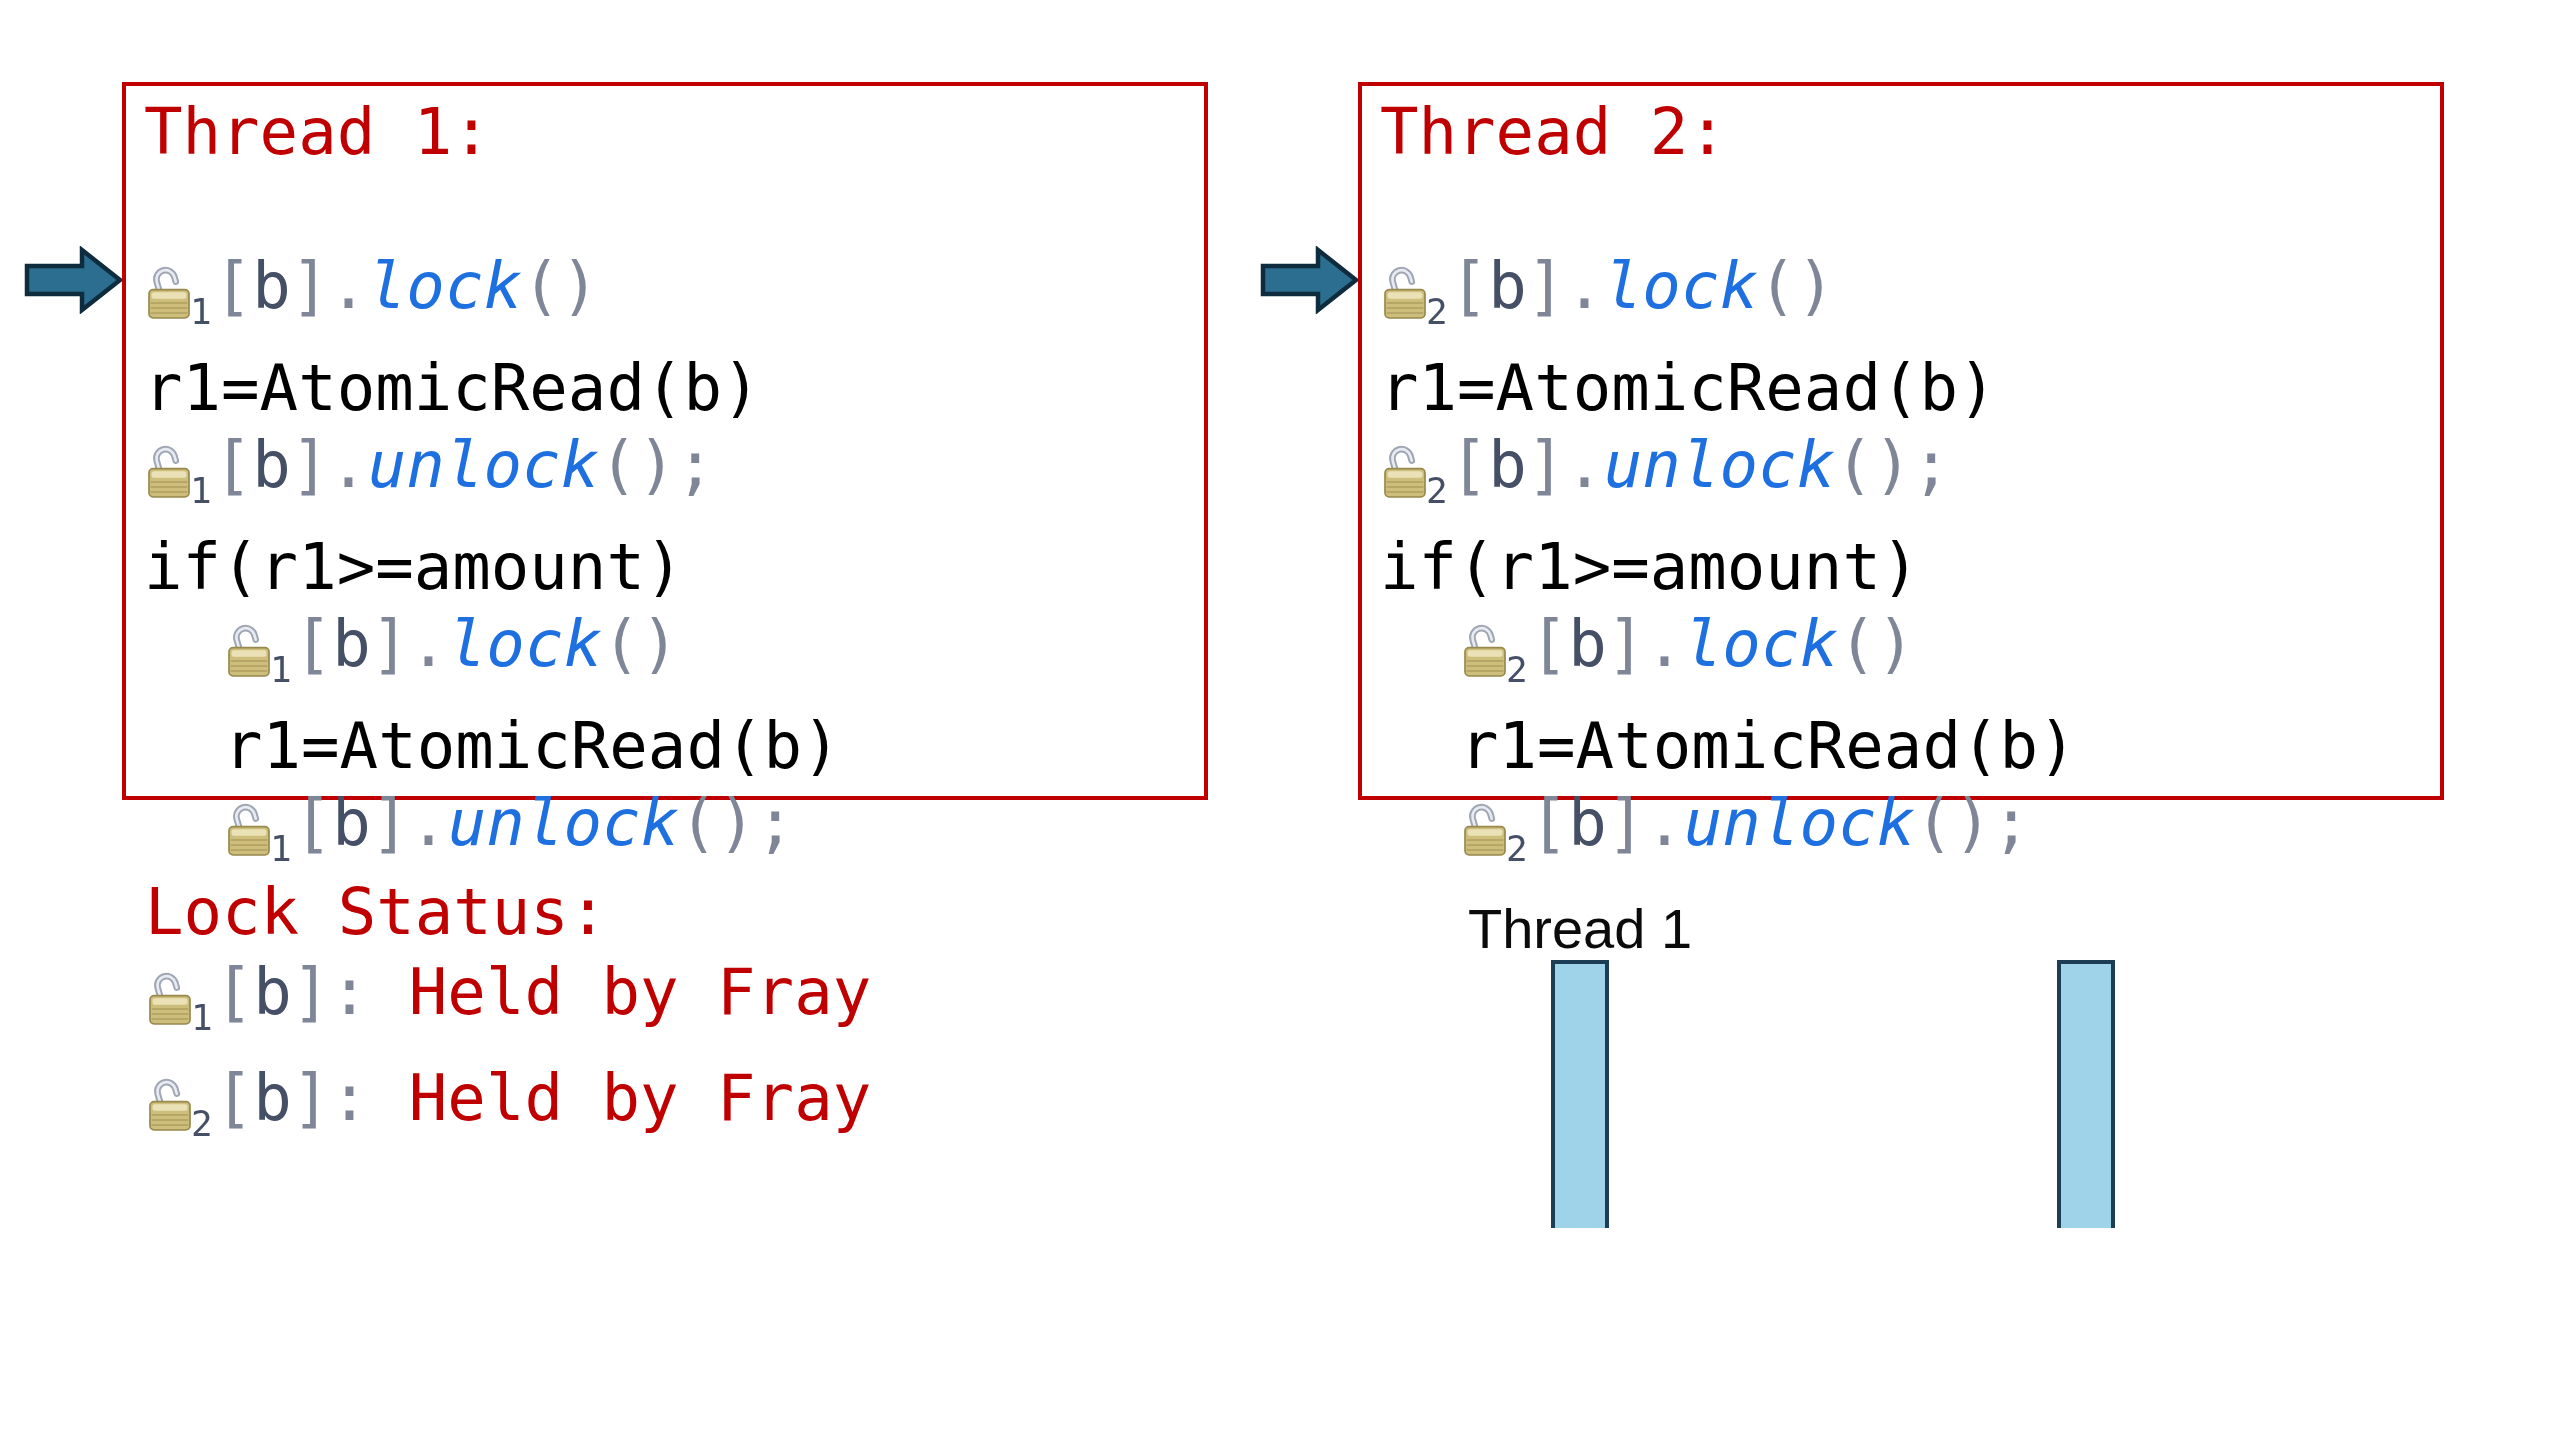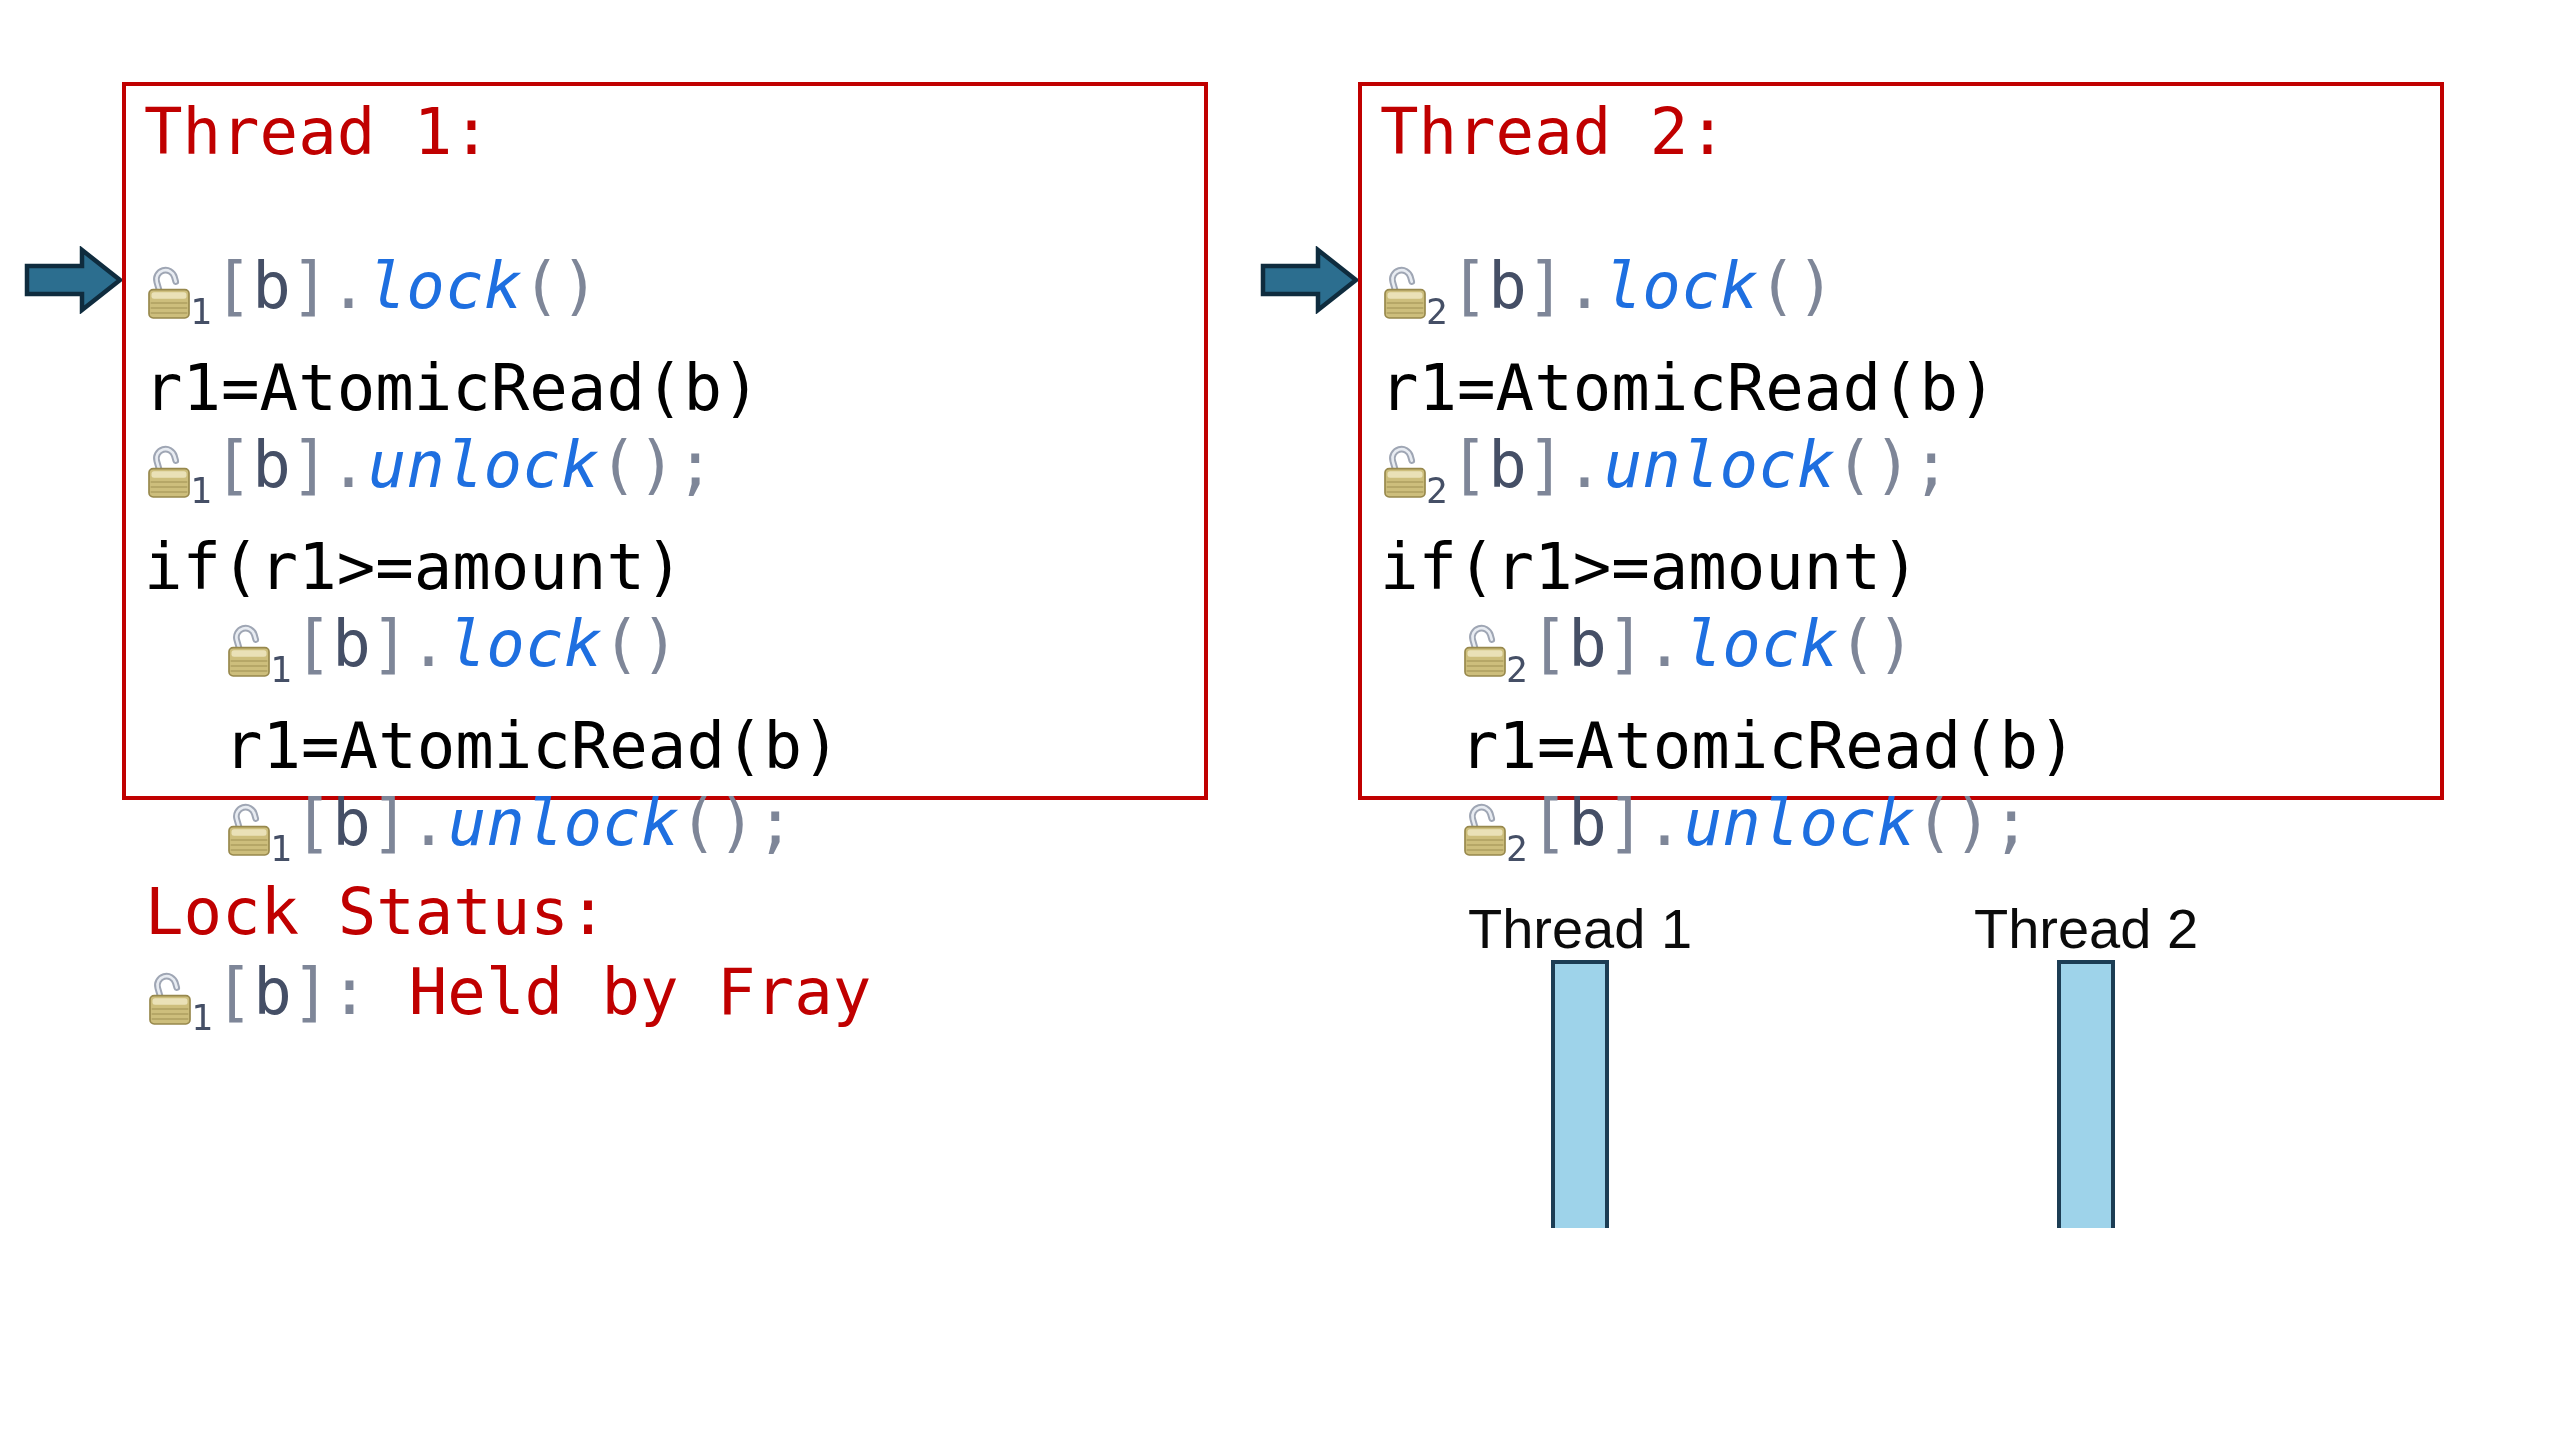--- a/index.html
+++ b/index.html
@@ -182,25 +182,35 @@
       <g transform="rotate(-16 30 42)">
         <path class="lock-shackle-outer" d="M19,42 V27 a11,11 0 0 1 22,0 v6"></path>
         <path class="lock-shackle-inner" d="M19,42 V27 a11,11 0 0 1 22,0 v6"></path>
       </g>
       <rect class="lock-body" x="6" y="40" width="48" height="34" rx="5"></rect>
       <rect class="lock-hl" x="9" y="43" width="42" height="8" rx="3"></rect>
       <line class="lock-ridge" x1="8" y1="56" x2="52" y2="56"></line>
       <line class="lock-ridge" x1="8" y1="62" x2="52" y2="62"></line>
       <line class="lock-ridge" x1="8" y1="68" x2="52" y2="68"></line>
     </svg><span class="lock-sub">1</span></span><span class="seg-p">[</span><span class="seg-v">b</span><span class="seg-p">]:</span><span class="seg-s">Held by Fray</span></div>
+        <div class="code-line"><span class="lock-wrap"><svg class="lock-svg" viewBox="0 0 60 76">
+      <g transform="rotate(-16 30 42)">
+        <path class="lock-shackle-outer" d="M19,42 V27 a11,11 0 0 1 22,0 v6"></path>
+        <path class="lock-shackle-inner" d="M19,42 V27 a11,11 0 0 1 22,0 v6"></path>
+      </g>
+      <rect class="lock-body" x="6" y="40" width="48" height="34" rx="5"></rect>
+      <rect class="lock-hl" x="9" y="43" width="42" height="8" rx="3"></rect>
+      <line class="lock-ridge" x1="8" y1="56" x2="52" y2="56"></line>
+      <line class="lock-ridge" x1="8" y1="62" x2="52" y2="62"></line>
+      <line class="lock-ridge" x1="8" y1="68" x2="52" y2="68"></line>
+    </svg><span class="lock-sub">2</span></span><span class="seg-p">[</span><span class="seg-v">b</span><span class="seg-p">]:</span><span class="seg-s">Held by Fray</span></div>
       </div>
   </div>
 
   <div id="tl1" class="tl-label">Thread 1</div>
-  <div id="tl2" class="tl-label">Thread 2</div>
 
   <svg id="down1" class="down-arrow" viewBox="0 0 120 360">
     <polygon class="down-poly" points="33,2 87,2 87,292 119,292 60,356 1,292 33,292"></polygon>
   </svg>
   <svg id="down2" class="down-arrow" viewBox="0 0 120 360">
     <polygon class="down-poly" points="33,2 87,2 87,292 119,292 60,356 1,292 33,292"></polygon>
   </svg>
 
 </div>
 

